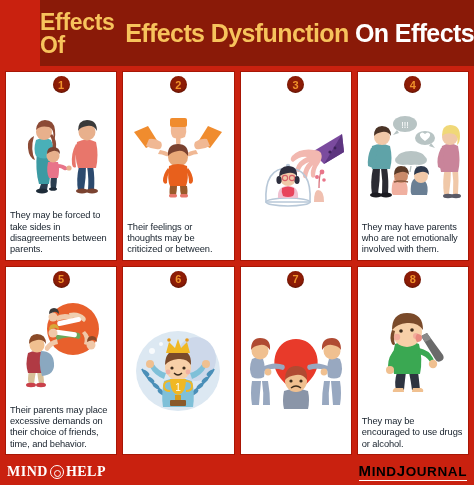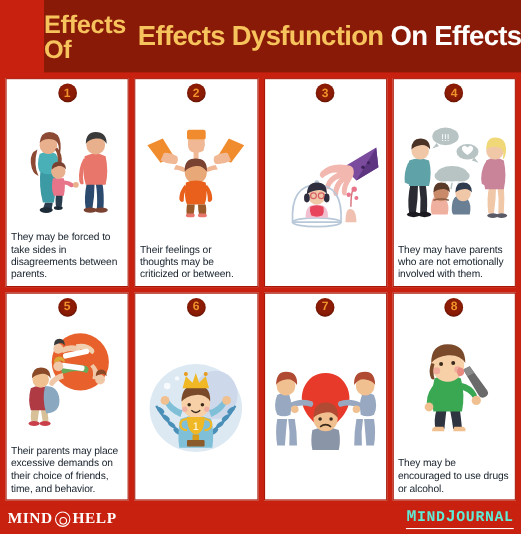--- a/index.html
+++ b/index.html
@@ -86,22 +86,22 @@
     width:12px;height:12px;border-radius:50%;
     border:1.4px solid #ffffff;
     display:inline-block;position:relative;
   }
   .mh-emblem::after{
     content:"";position:absolute;left:50%;top:50%;
     width:5px;height:5px;margin:-2.5px 0 0 -2.5px;
     border-radius:50%;border:1.2px solid #ffffff;
   }
   .logo-mindjournal{
-    font-family:Liberation Mono, monospace;
-    font-size:13.5px;font-weight:bold;color:#5eead4;
+    font-family:Liberation Sans, sans-serif;
+    font-size:13.5px;font-weight:bold;color:#000000;
     letter-spacing:0.6px;
     border-bottom:1.5px solid #ffffff;
     padding-bottom:1px;line-height:1;
   }
   .mj-big{font-size:15px;}
 </style>
 </head>
 <body>
 
 <div class="poster">

